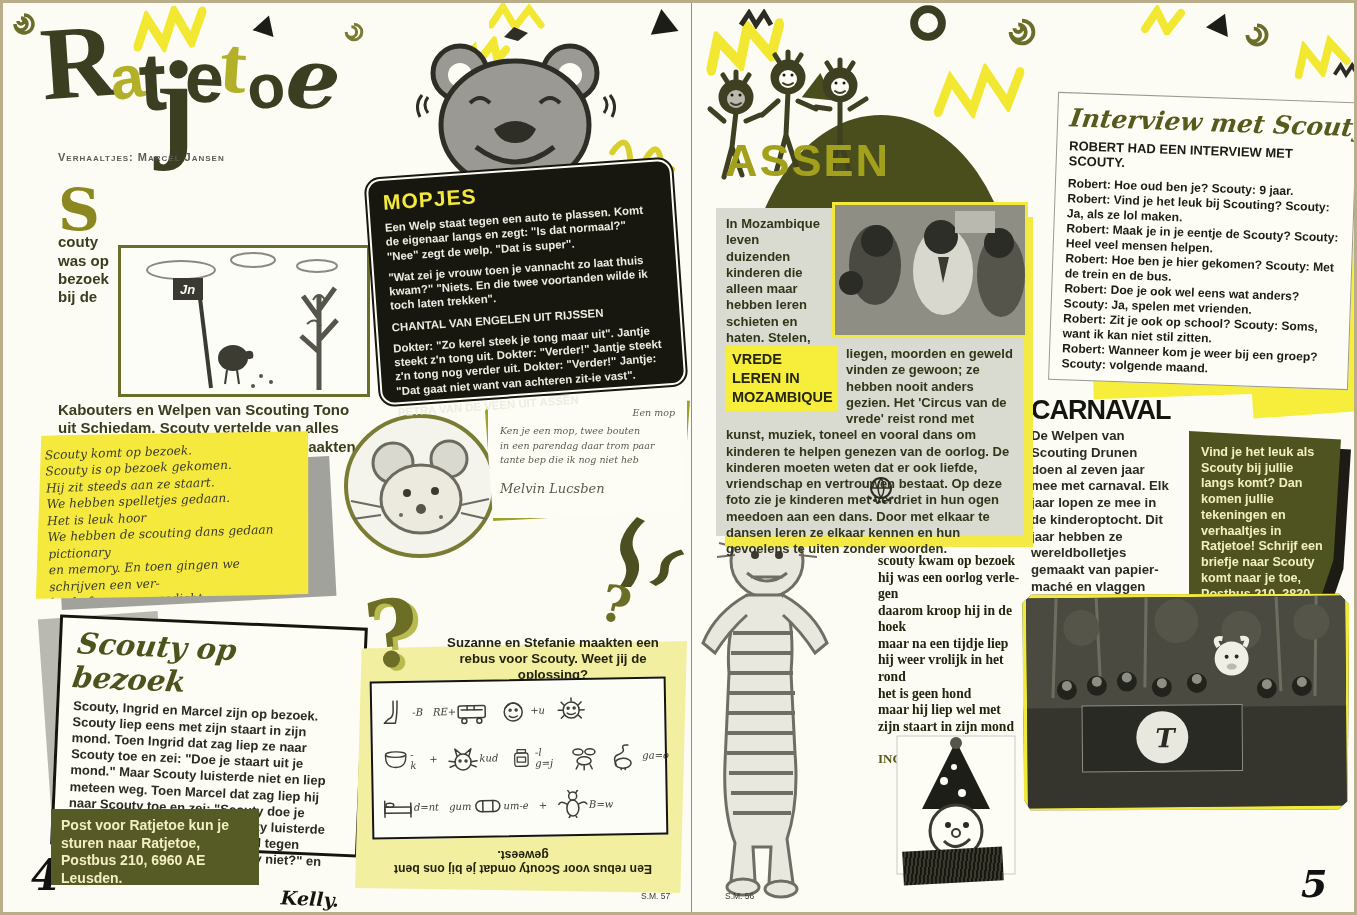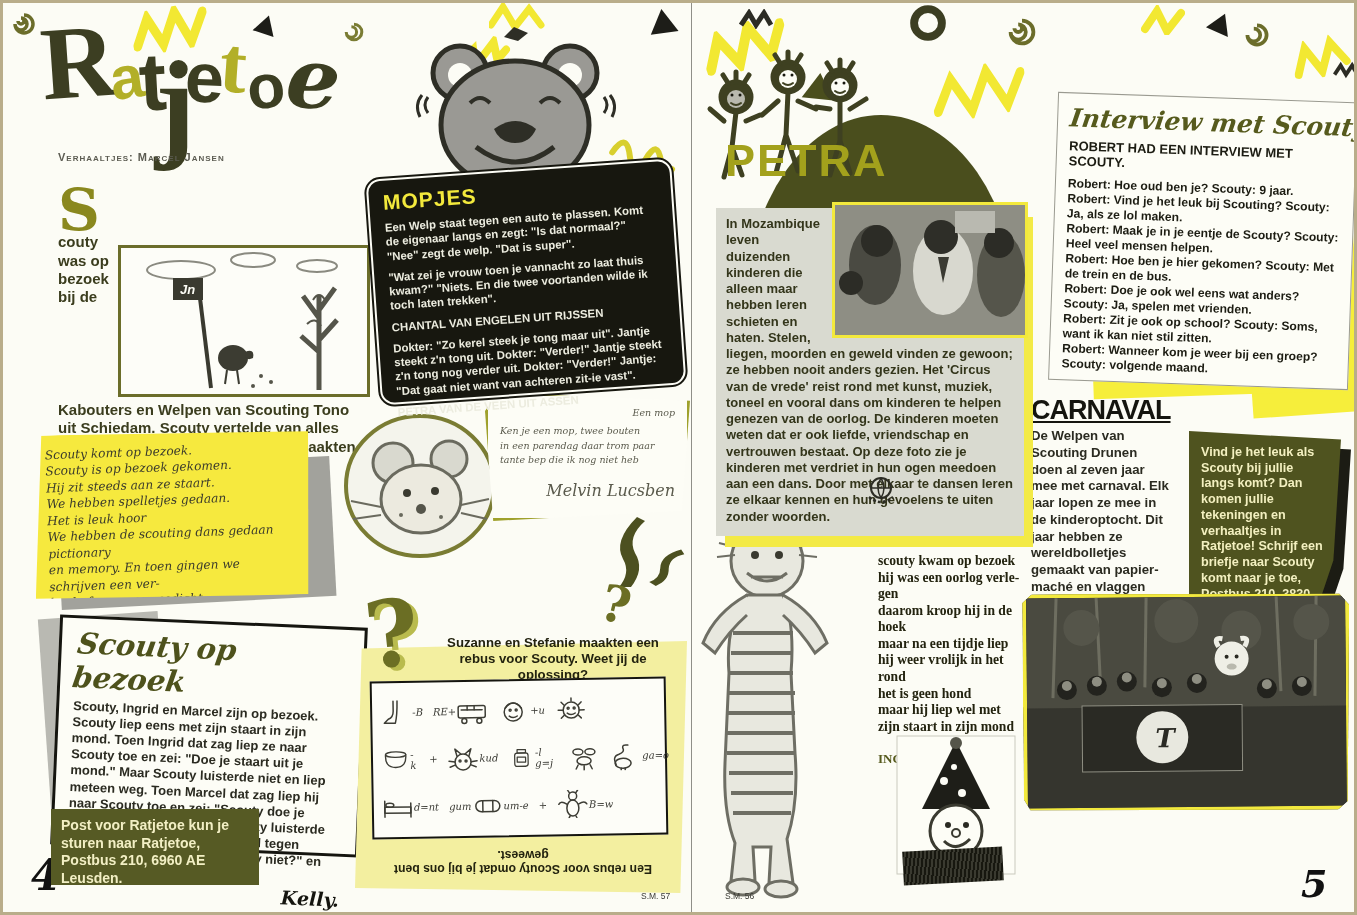--- a/index.html
+++ b/index.html
@@ -42,21 +42,21 @@
     padding:12px 14px;font-family:"DejaVu Serif",serif;font-style:italic;font-size:12.2px;color:#3c3c2c;line-height:1.35;
     clip-path:polygon(4% 0,100% 3%,98% 100%,0 97%);}
   .ynote .sig{margin-top:8px;text-align:center;font-size:14px;}
   
   .mouse-circle{left:338px;top:408px;width:158px;height:150px;}
   
   .mopnote{left:482px;top:390px;width:205px;height:128px;background:#fdfdf6;border:3px solid #9fa12c;
     clip-path:polygon(0 14%,6% 0,100% 6%,96% 92%,4% 100%);padding:10px 12px;
     font-family:"DejaVu Serif",serif;font-style:italic;color:#5a5a4c;font-size:9.5px;line-height:1.5;}
   .mopnote .t{text-align:right;margin-bottom:4px;}
-  .mopnote .sig{text-align:right;margin-top:12px;font-size:16px;}
+  .mopnote .sig{text-align:left;margin-top:12px;font-size:13px;}
   
   .sob-shadow{left:42px;top:612px;width:120px;height:210px;background:#b9b9b2;transform:rotate(-4deg);}
   .sob{left:52px;top:618px;width:308px;height:230px;background:#fdfdf6;border:3px solid #15150f;
     transform:rotate(2.5deg);padding:8px 14px;}
   .sob h2{margin:0 0 4px 0;font-family:"DejaVu Serif",serif;font-style:italic;font-weight:bold;
     font-size:29px;color:#4e521c;transform:skewX(-6deg);}
   .sob p{margin:0;font-size:13px;font-weight:bold;line-height:1.24;color:#2b2b21;}
   .sob .sig{text-align:right;font-family:"DejaVu Serif",serif;font-style:italic;font-weight:bold;font-size:19px;color:#15150f;margin-top:2px;}
   .postbox{left:48px;top:806px;width:208px;height:76px;background:#565a24;color:#f2efc4;
     font-weight:bold;font-size:14px;line-height:1.25;padding:8px 10px;z-index:6;}
@@ -99,21 +99,21 @@
   .iv-shadow{left:1240px;top:112px;width:112px;height:300px;background:#f6ee3b;transform:rotate(-4deg);z-index:1;}
   .iv-shadow2{left:1090px;top:348px;width:250px;height:44px;background:#f6ee3b;transform:rotate(-2deg);z-index:1;}
   .interview{left:1050px;top:94px;width:300px;height:288px;background:#fdfdf6;border:1px solid #9a9a90;
     transform:rotate(2deg);padding:10px 12px;z-index:2;}
   .interview h2{margin:0 0 6px 0;font-family:"DejaVu Serif",serif;font-style:italic;font-weight:bold;
     font-size:25px;color:#565a1d;transform:skewX(-6deg);white-space:nowrap;}
   .interview .sub{font-weight:900;font-size:13px;color:#1c1c12;margin-bottom:8px;}
   .interview .ln{font-weight:bold;font-size:12.1px;line-height:1.24;color:#1c1c12;}
   
   .carnaval{left:1028px;top:392px;width:140px;}
-  .carnaval h2{margin:0 0 2px 0;font-size:27px;font-weight:900;color:#15150f;letter-spacing:-1px;text-decoration:underline;}
+  .carnaval h2{margin:0 0 2px 0;font-size:27px;font-weight:900;color:#15150f;letter-spacing:-1px;}
   .carnaval p{margin:0;font-size:13.2px;font-weight:bold;color:#2b2b21;line-height:1.27;}
   
   .invite-shadow{left:1196px;top:438px;width:152px;height:168px;background:#1c1c14;
     clip-path:polygon(0 0,100% 5%,95% 76%,86% 100%,0 96%);}
   .invite{left:1186px;top:428px;width:152px;height:170px;background:#4f531f;color:#f3f0c0;
     clip-path:polygon(0 0,100% 5%,95% 76%,86% 100%,0 96%);
     font-weight:bold;font-size:12.6px;line-height:1.25;padding:14px 12px;}
   
   .gphoto{left:1020px;top:590px;width:327px;height:218px;border:4px solid #f2e93e;background:#35352e;transform:rotate(-.5deg);
     clip-path:polygon(0 4%,3% 0,97% 1%,100% 6%,99% 96%,96% 100%,2% 99%,0 94%);}
@@ -445,38 +445,39 @@
         <circle cx="42" cy="60" r="1.5" fill="#17170f" stroke="none"></circle>
       <path d="M33,68 q5,4 10,0" stroke-width="2"></path>
       <circle cx="86" cy="40" r="1.5" fill="#17170f" stroke="none"></circle>
         <circle cx="94" cy="40" r="1.5" fill="#17170f" stroke="none"></circle>
       <path d="M85,48 q5,4 10,0" stroke-width="2"></path>
       <circle cx="138" cy="48" r="1.5" fill="#17170f" stroke="none"></circle>
         <circle cx="146" cy="48" r="1.5" fill="#17170f" stroke="none"></circle>
       <path d="M137,56 q5,4 10,0" stroke-width="2"></path>
     </g>
   </svg>
-  <div class="abs unicef-word">PETRA</div>
+  <div class="abs unicef-word">ASSEN</div>
 
   <div class="abs moz-under"></div>
   <div class="abs moz">
     <div class="moz-photo">
       <svg width="190" height="130" viewBox="0 0 190 130">
         <rect width="190" height="130" fill="#8e8e84"></rect>
         <ellipse cx="40" cy="60" rx="26" ry="40" fill="#4a4a42"></ellipse>
         <circle cx="42" cy="36" r="16" fill="#2c2c26"></circle>
         <ellipse cx="108" cy="66" rx="30" ry="44" fill="#d8d8cf"></ellipse>
         <circle cx="106" cy="32" r="17" fill="#2e2e28"></circle>
         <path d="M103,52 l5,26 l6,-26 z" fill="#3a3a32"></path>
         <ellipse cx="166" cy="70" rx="24" ry="42" fill="#55554b"></ellipse>
         <circle cx="164" cy="38" r="15" fill="#2c2c26"></circle>
         <rect x="120" y="6" width="40" height="22" fill="#b9b9b0"></rect>
         <circle cx="16" cy="78" r="12" fill="#2c2c26"></circle>
       </svg>
     </div>
+    <div class="moz-head">VREDE LEREN IN MOZAMBIQUE</div>
     <p>In Mozambique leven duizenden kinderen die alleen maar hebben leren schieten en haten. Stelen, liegen, moorden en geweld vinden ze gewoon; ze hebben nooit anders gezien. Het 'Circus van de vrede' reist rond met kunst, muziek, toneel en vooral dans om kinderen te helpen genezen van de oorlog. De kinderen moeten weten dat er ook liefde, vriendschap en vertrouwen bestaat. Op deze foto zie je kinderen met verdriet in hun ogen meedoen aan een dans. Door met elkaar te dansen leren ze elkaar kennen en hun gevoelens te uiten zonder woorden.</p>
   </div>
   <svg class="abs unicef-globe" viewBox="0 0 40 40">
     <circle cx="20" cy="17" r="10" stroke="#2c2c24" stroke-width="2" fill="none"></circle>
     <path d="M10,17 L30,17 M20,7 Q14,17 20,27 M20,7 Q26,17 20,27" stroke="#2c2c24" stroke-width="1.5" fill="none"></path>
     <path d="M8,26 Q20,36 32,26" stroke="#2c2c24" stroke-width="2.5" fill="none" stroke-dasharray="3,2"></path>
   </svg>
 
   <div class="abs verhaal">
     <h2>VERHAAL</h2>

